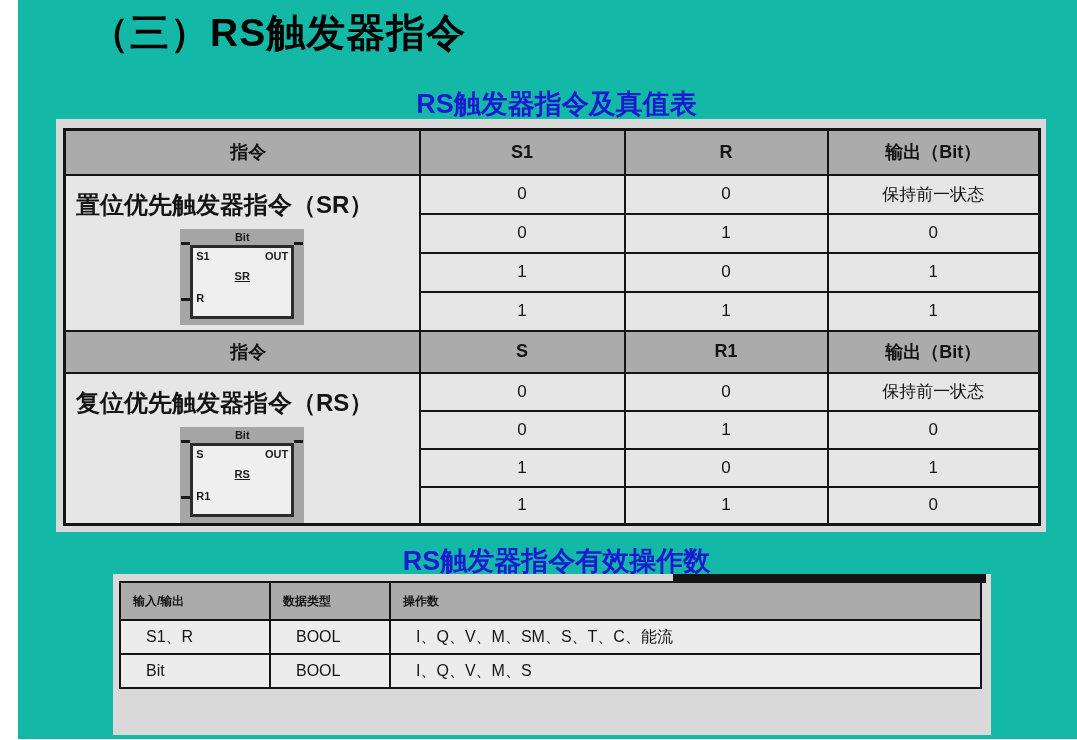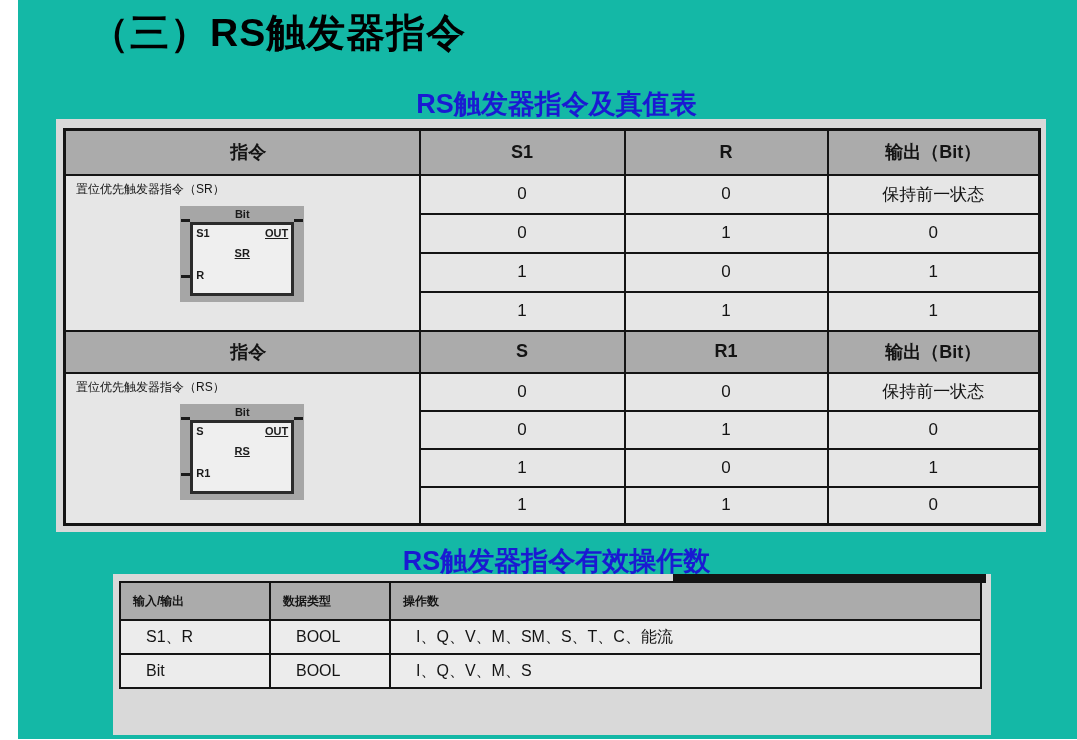--- a/index.html
+++ b/index.html
@@ -21,38 +21,38 @@
   .bd-top { left:38px; top:119px; width:990px; height:413px; }
   .bd-bottom { left:95px; top:574px; width:878px; height:161px; }
 
   table { border-collapse:collapse; table-layout:fixed; position:absolute; background:#e6e6e6; }
   .truth-table { left:45px; top:128px; width:975px; border:3px solid #141414; }
   .truth-table td, .truth-table th { border:2px solid #141414; font-size:17px; color:#141414;
       text-align:center; vertical-align:middle; padding:0; }
   .truth-table th { background:#ababab; font-size:18px; font-weight:bold; }
   .truth-table th.lft, .truth-table td.lft { text-align:center; padding-left:12px; }
   .instr-cell { vertical-align:top !important; text-align:left !important; }
-  .instr-text { display:block; padding:5px 0 0 10px; font-size:12px; font-weight:normal; white-space:nowrap; }
+  .instr-text { display:block; padding:13px 0 0 10px; font-size:24px; font-weight:bold; white-space:nowrap; }
 
   .op-table { left:101px; top:581px; width:861px; border:2px solid #141414; }
   .op-table th, .op-table td { border:2px solid #141414; font-size:16px; color:#141414;
       text-align:left; padding:0 0 0 12px; vertical-align:middle; white-space:nowrap; }
   .op-table th { background:#ababab; font-weight:bold; font-size:12px; }
   .op-table td { background:#ececec;padding-left:25px; }
 
   .black-bar { position:absolute; left:655px; top:574px; width:313px; height:9px; background:#141414; }
 
   
   .fb-outer { width:124px; background:#a6a6a6; padding:2px 0 6px 0; margin:8px auto 0 auto; position:relative; }
   .fb-bit { text-align:center; font-size:11px; font-weight:bold; color:#1b1b1b; line-height:13px; }
   .fb-inner { width:104px; height:74px; margin:1px auto 0 auto; background:#efefef;
               border:3px solid #2b2b2b; position:relative; }
   .fb-lbl { position:absolute; font-size:11px; font-weight:bold; color:#1b1b1b; }
   .fb-in1 { left:3px; top:2px; }
-  .fb-out { right:3px; top:2px;text-decoration:underline; }
+  .fb-out { right:3px; top:2px; }
   .fb-name { left:0; right:0; top:22px; text-align:center;text-decoration:underline; }
   .fb-in2 { left:3px; bottom:12px; }
   .fb-stub { position:absolute; height:3px; width:9px; background:#1b1b1b; }
   .stub-in1 { left:1px; top:13px; }
   .stub-in2 { left:1px; bottom:24px; }
   .stub-out { right:1px; top:13px; }
 </style>
 </head>
 <body>
 
@@ -118,21 +118,21 @@
     </tr>
 
     <tr style="height:42px">
       <th class="lft">指令</th>
       <th>S</th>
       <th>R1</th>
       <th>输出（Bit）</th>
     </tr>
     <tr style="height:38px">
       <td class="instr-cell" rowspan="4">
-        <span class="instr-text">置位优先触发器指令（RS）</span>
+        <span class="instr-text">复位优先触发器指令（RS）</span>
         <div class="fb-outer">
           <div class="fb-bit">Bit</div>
           <div class="fb-inner">
             <span class="fb-lbl fb-in1">S</span>
             <span class="fb-lbl fb-out">OUT</span>
             <span class="fb-lbl fb-name">RS</span>
             <span class="fb-lbl fb-in2">R1</span>
           </div>
           <span class="fb-stub stub-in1"></span>
           <span class="fb-stub stub-in2"></span>

